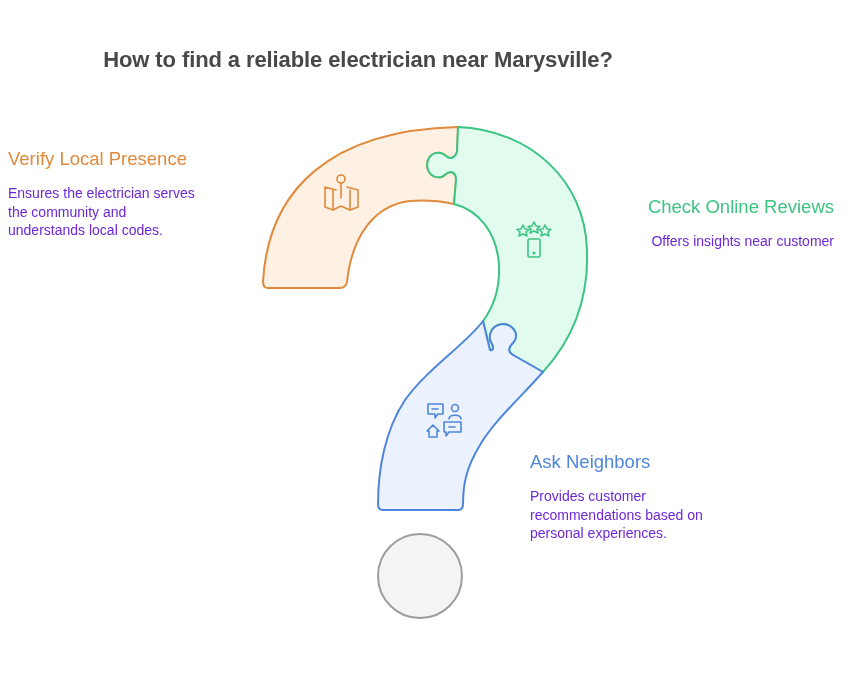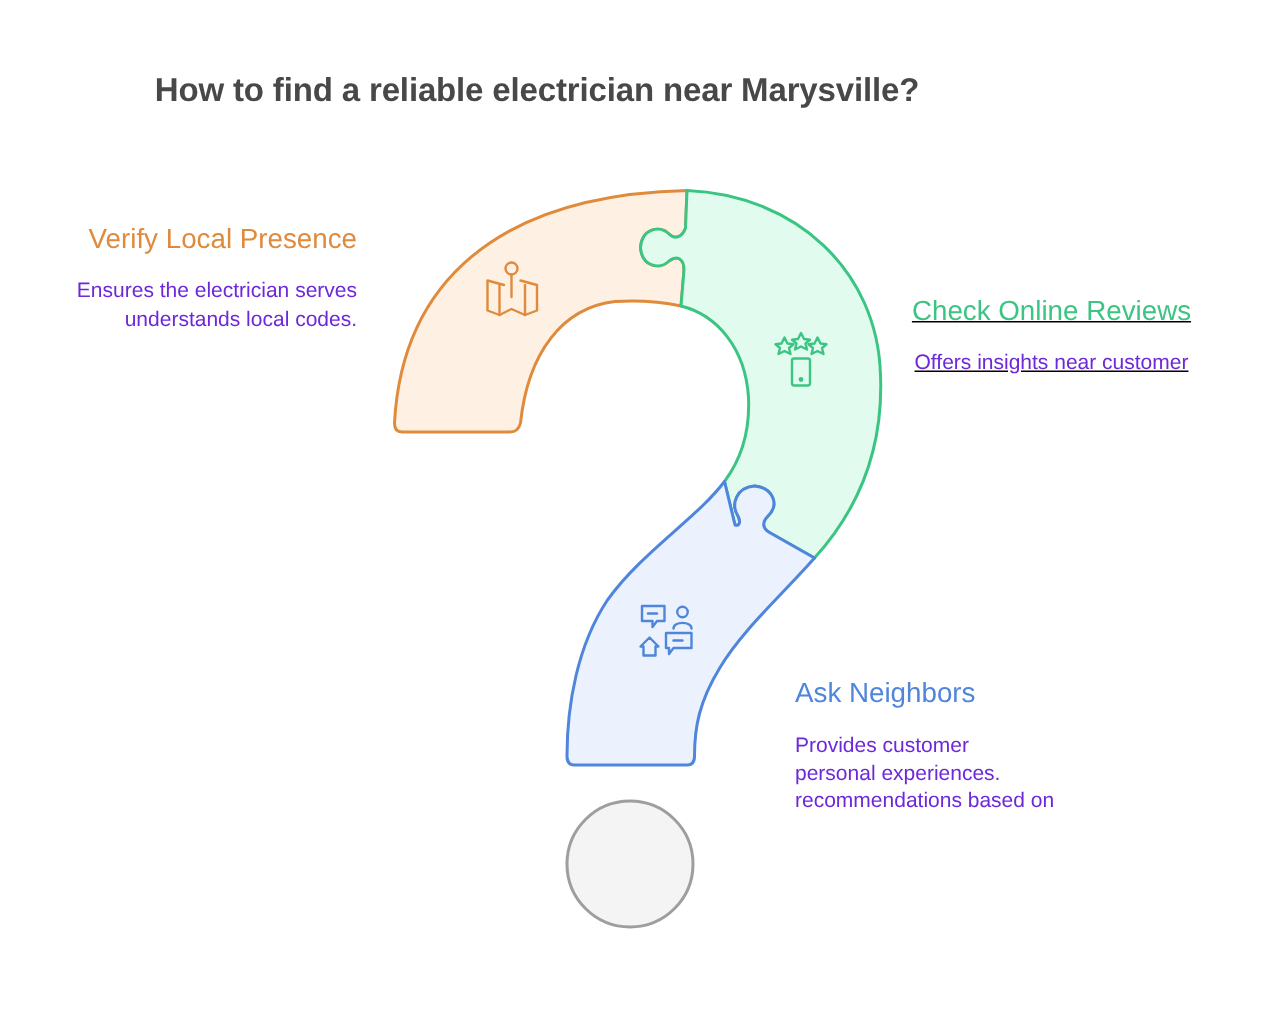--- a/index.html
+++ b/index.html
@@ -39,28 +39,27 @@
     }
     .block .desc {
       font-size: 14px;
       line-height: 18.5px;
       color: #6d28d9;
     }
     .left-block {
       right: 614px;
       top: 148px;
       width: 230px;
-      text-align: right;
+      text-align: left;
     }
     .right-block {
-      left: 591px;
+      left: 614px;
       top: 196px;
       width: 220px;
-      text-align: center;
-      text-decoration: underline;
+      text-align: right;
     }
     .bottom-block {
       left: 530px;
       top: 415px;
       width: 220px;
       text-align: left;
       margin-top: 36px;
     }
   </style>
 </head>
@@ -150,31 +149,32 @@
     <path d="M 427 431 L 433 425 L 439 431 L 437 431 L 437 437 L 429 437 L 429 431 Z"></path>
     <path d="M 444 422 L 461 422 L 461 432 L 449 432 L 446 436 L 446 432 L 444 432 Z"></path>
     <line x1="449" y1="427" x2="455" y2="427"></line>
   </g>
 </svg>
 
 <div class="block left-block">
   <div class="heading" style="color:#E08A3C;">Verify Local Presence</div>
   <div class="desc">
     <div>Ensures the electrician serves</div>
+    <div>the community and</div>
     <div>understands local codes.</div>
   </div>
 </div>
 
 <div class="block right-block">
   <div class="heading" style="color:#3CC483;">Check Online Reviews</div>
   <div class="desc">
     <div>Offers insights near customer</div>
   </div>
 </div>
 
 <div class="block bottom-block">
   <div class="heading" style="color:#4F86DB;">Ask Neighbors</div>
   <div class="desc">
     <div>Provides customer</div>
+    <div>recommendations based on</div>
     <div>personal experiences.</div>
-    <div>recommendations based on</div>
   </div>
 </div>
 
 </body></html>

